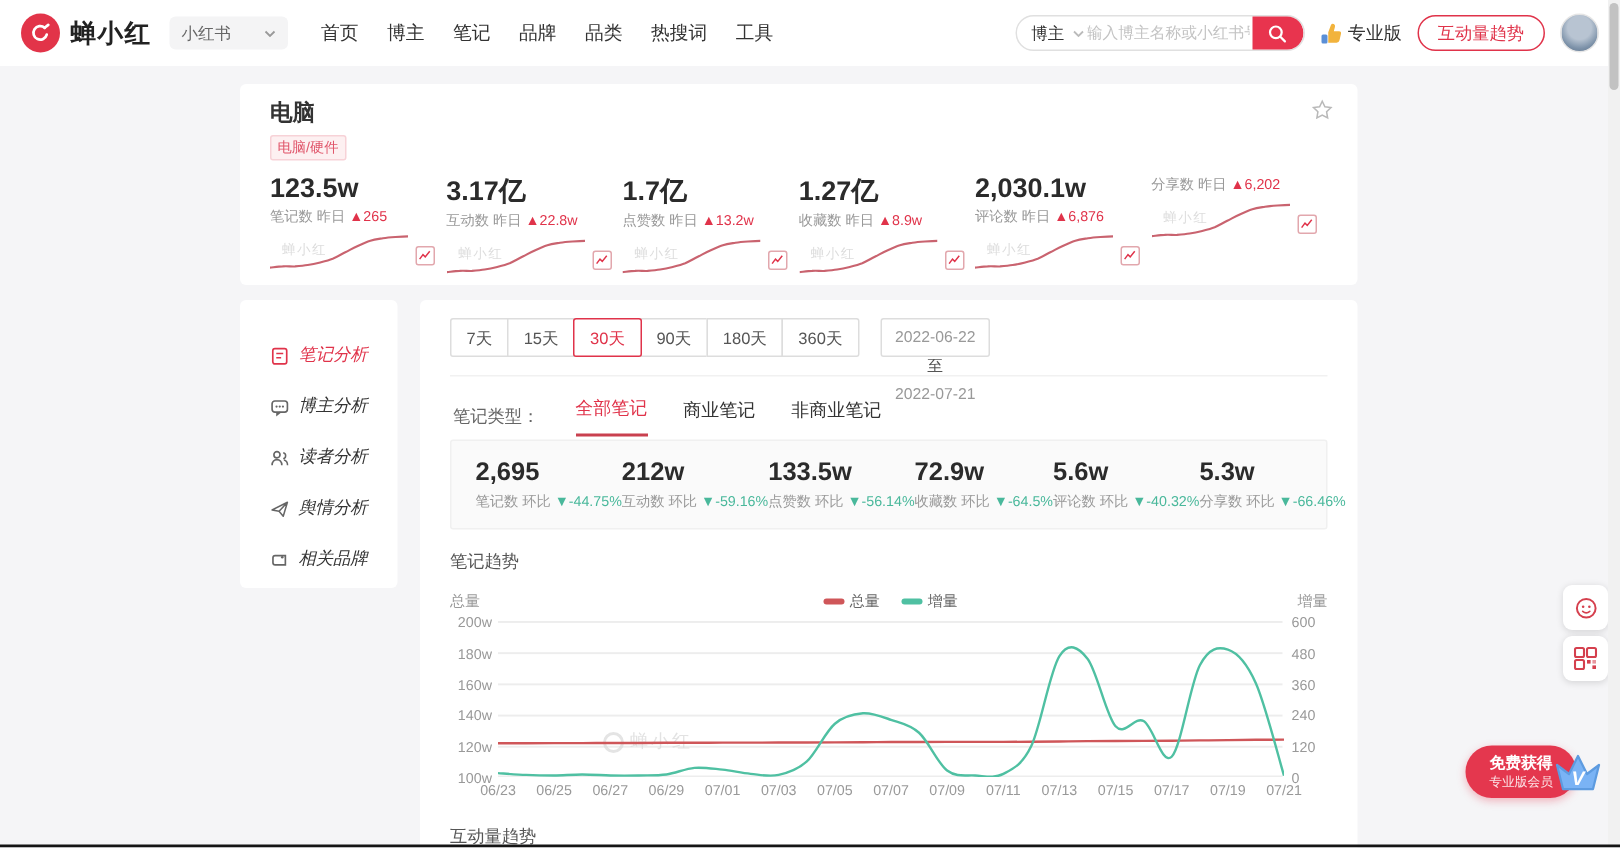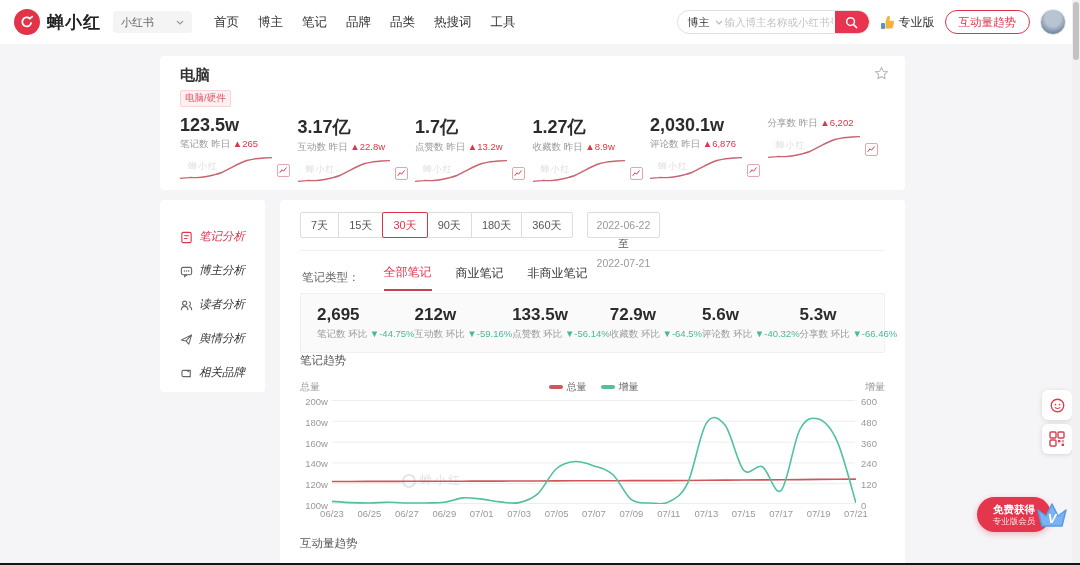--- a/index.html
+++ b/index.html
@@ -69,21 +69,21 @@
   .tabs-row{display:flex;align-items:center;gap:24px;padding:13px 2px 0;}
   .tabs-label{font-size:11.5px;color:#666;}
   .tab{font-size:12px;color:#333;padding-bottom:8px;cursor:pointer;}
   .tab.active{color:#e0334a;border-bottom:2px solid #c9404f;}
   .sum-band{margin-top:2px;background:#fafafa;border:1px solid #f0f0f0;border-radius:2px;
     display:flex;padding:11px 16px;}
   .sum-stat{flex:1;}
   .sum-val{font-size:17px;font-weight:bold;color:#2b2b2b;}
   .sum-meta{font-size:9.5px;color:#999;margin-top:3px;white-space:nowrap;}
   .sum-meta .down{color:#49b89b;}
-  .chart-title{font-size:11.5px;color:#555;}
+  .chart-title{font-size:11.5px;color:#555;margin-top:14px;}
   .chart-head{display:flex;align-items:center;margin-top:12px;font-size:10px;color:#999;}
   .axis-name-l{width:32px;}
   .axis-name-r{width:30px;text-align:right;}
   .legend{flex:1;display:flex;justify-content:center;gap:14px;align-items:center;font-size:10px;color:#666;}
   .legend-item{display:flex;align-items:center;gap:4px;cursor:pointer;}
   .legend-marker{width:14px;height:4px;border-radius:2px;display:inline-block;}
   .chart-area{display:flex;margin-top:6px;}
   .yticks{width:32px;position:relative;font-size:9.5px;color:#999;}
   .yticks span{position:absolute;right:4px;}
   .yticks.right span{right:auto;left:6px;}

